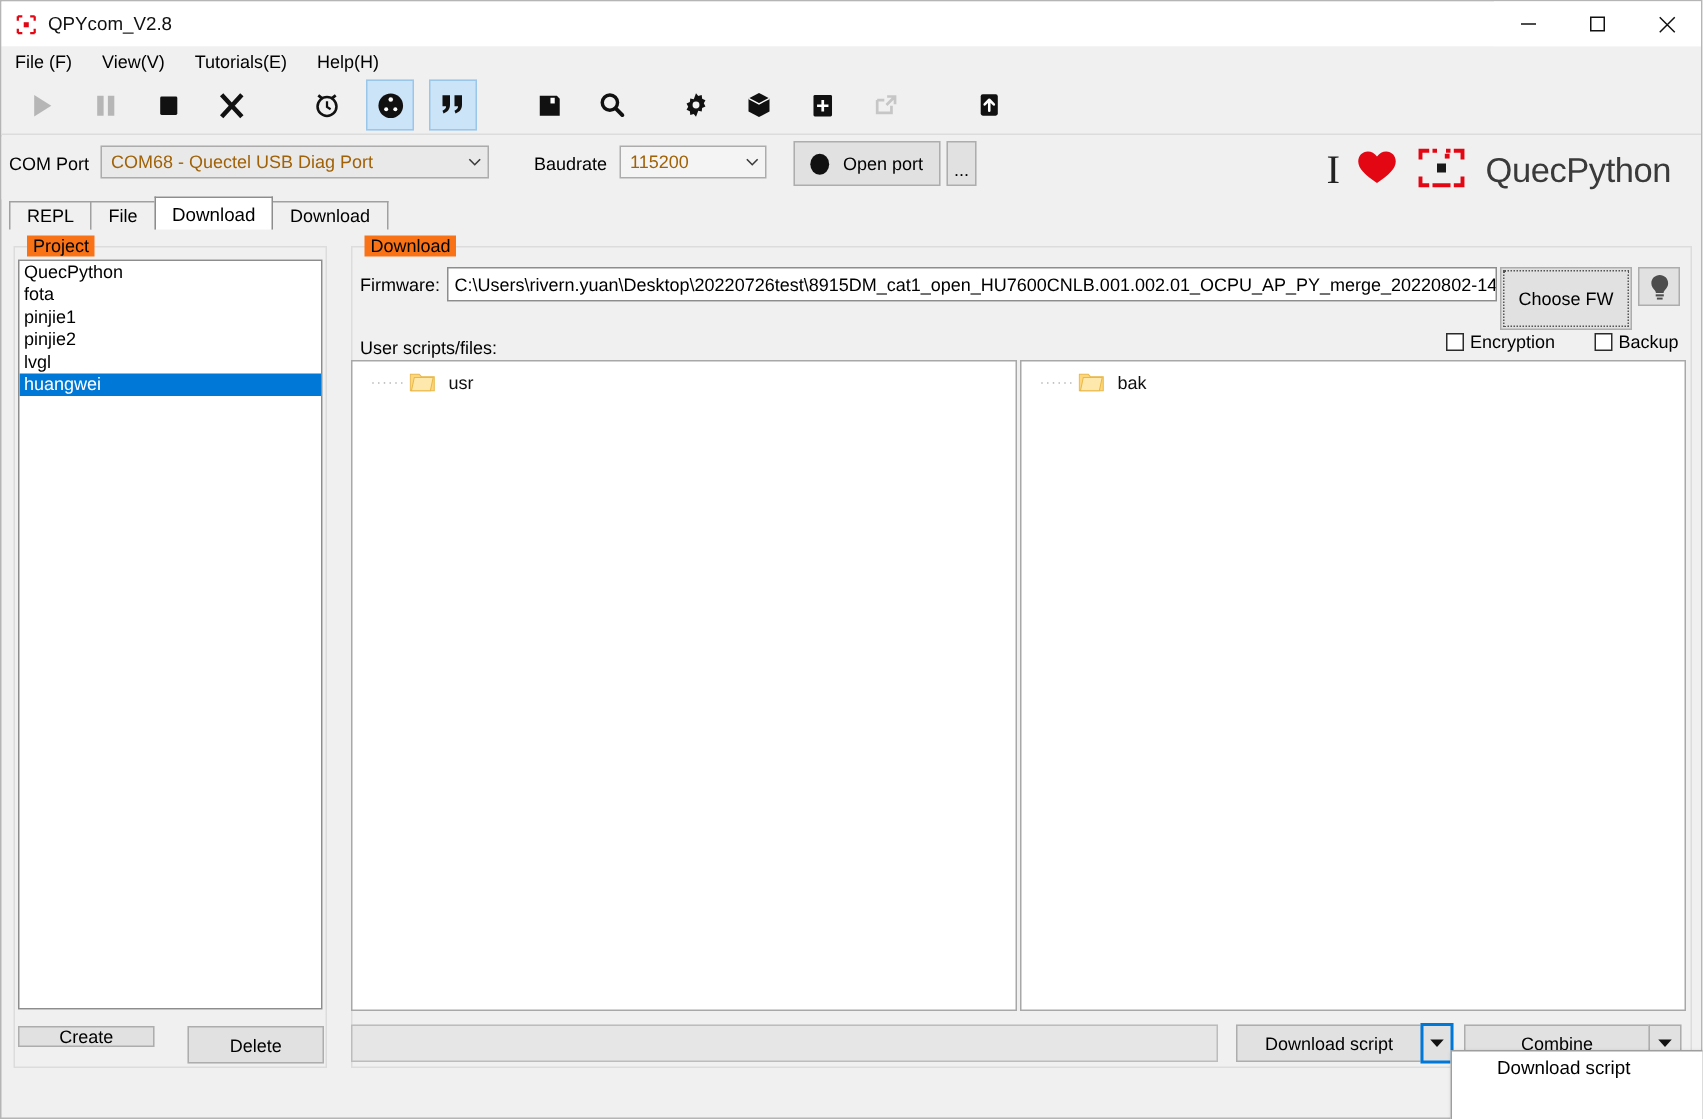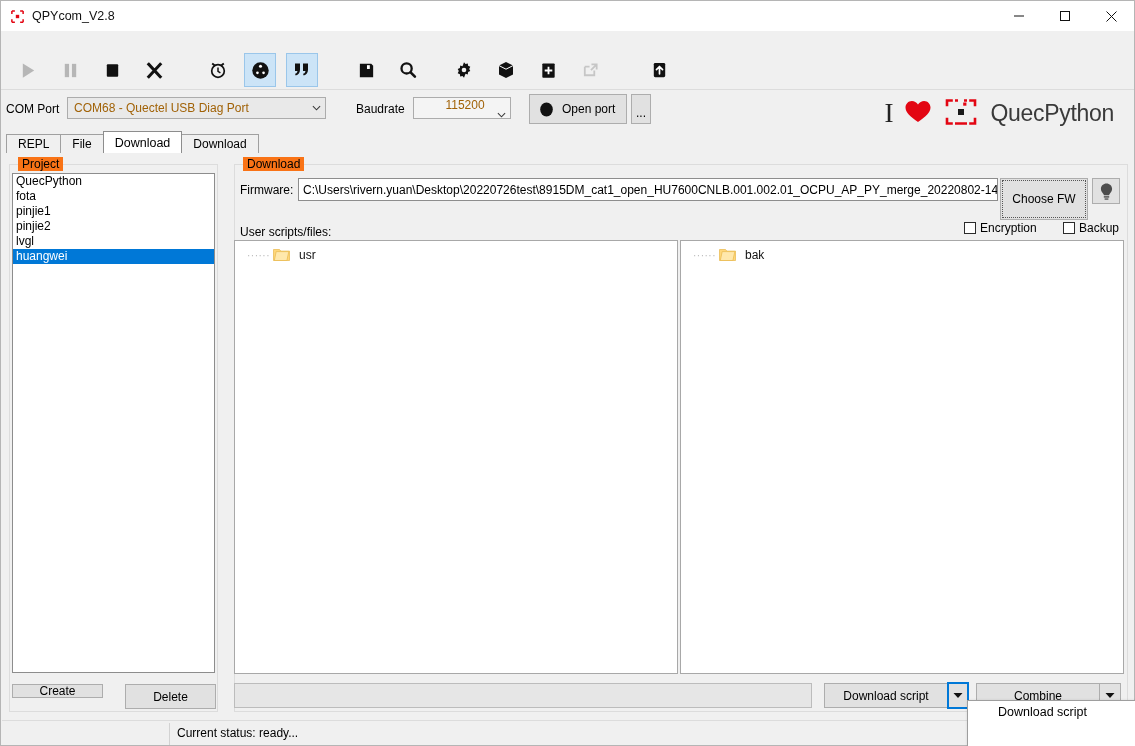--- a/index.html
+++ b/index.html
@@ -197,20 +197,26 @@
           </svg>
       </div>
       <div class="win-btn">
         <svg width="13" height="13" viewBox="0 0 13 13">
             <path d="M1.5 1.5l10 10M11.5 1.5l-10 10" stroke="#111" stroke-width="1"></path>
           </svg>
       </div>
     </div>
   </div>
 
+  <div class="menubar">
+    <span class="menu-item">File (F)</span>
+    <span class="menu-item">View(V)</span>
+    <span class="menu-item">Tutorials(E)</span>
+    <span class="menu-item">Help(H)</span>
+  </div>
 
   <div class="toolbar">
     <div class="tb-btn" style="margin-left:11px;">
       <svg width="19" height="19" viewBox="0 0 20 20">
           <path d="M4 2.5l12 7.5-12 7.5z" fill="#b6b6b6"></path>
         </svg>
     </div>
     <div class="tb-btn">
       <svg width="19" height="19" viewBox="0 0 20 20">
           <rect x="4" y="3" width="4.5" height="14" fill="#b6b6b6"></rect>
@@ -300,21 +306,21 @@
     <span class="lbl" style="left:5px; top:11px;">COM Port</span>
     <div class="combo" style="left:66px; top:6px; width:259px;">
       <span>COM68 - Quectel USB Diag Port</span>
       <span class="arrow">
         <svg width="9" height="6" viewBox="0 0 10 6">
             <path d="M1 1l4 4 4-4" stroke="#3a3a3a" stroke-width="1.2" fill="none"></path>
           </svg>
       </span>
     </div>
     <span class="lbl" style="left:355px; top:11px;">Baudrate</span>
-    <div class="combo" style="left:412px; top:6px; width:98px; background:#f4f4f4;flex-direction:column;">
+    <div class="combo" style="left:412px; top:6px; width:98px; background:#f4f4f4;">
       <span>115200</span>
       <span class="arrow">
         <svg width="9" height="6" viewBox="0 0 10 6">
             <path d="M1 1l4 4 4-4" stroke="#3a3a3a" stroke-width="1.2" fill="none"></path>
           </svg>
       </span>
     </div>
     <div class="btn" style="left:528px; top:3px; width:98px; height:30px; justify-content:flex-start;">
       <span style="margin-left:9px; margin-right:8px; display:flex;">
         <svg width="15" height="15" viewBox="0 0 15 15">
@@ -426,22 +432,18 @@
       </svg>
   </div>
 
   <div class="btn" style="left:975px; top:682px; width:124px; height:25px;">Combine</div>
   <div class="arrowbtn" style="left:1098px; top:682px; width:22px; height:25px;">
     <svg width="10" height="7" viewBox="0 0 10 7">
         <path d="M0.5 1h9L5 6z" fill="#111"></path>
       </svg>
   </div>
 
-  <div class="statusbar">
-    <span class="status-sep"></span>
-    <span class="status-text">Current status: ready...</span>
-  </div>
 
   <div class="popup" style="left:966px; top:699px; width:169px; height:47px;">
     <div class="popup-item">Download script</div>
   </div>
 
 </div>
 
 </body></html>

